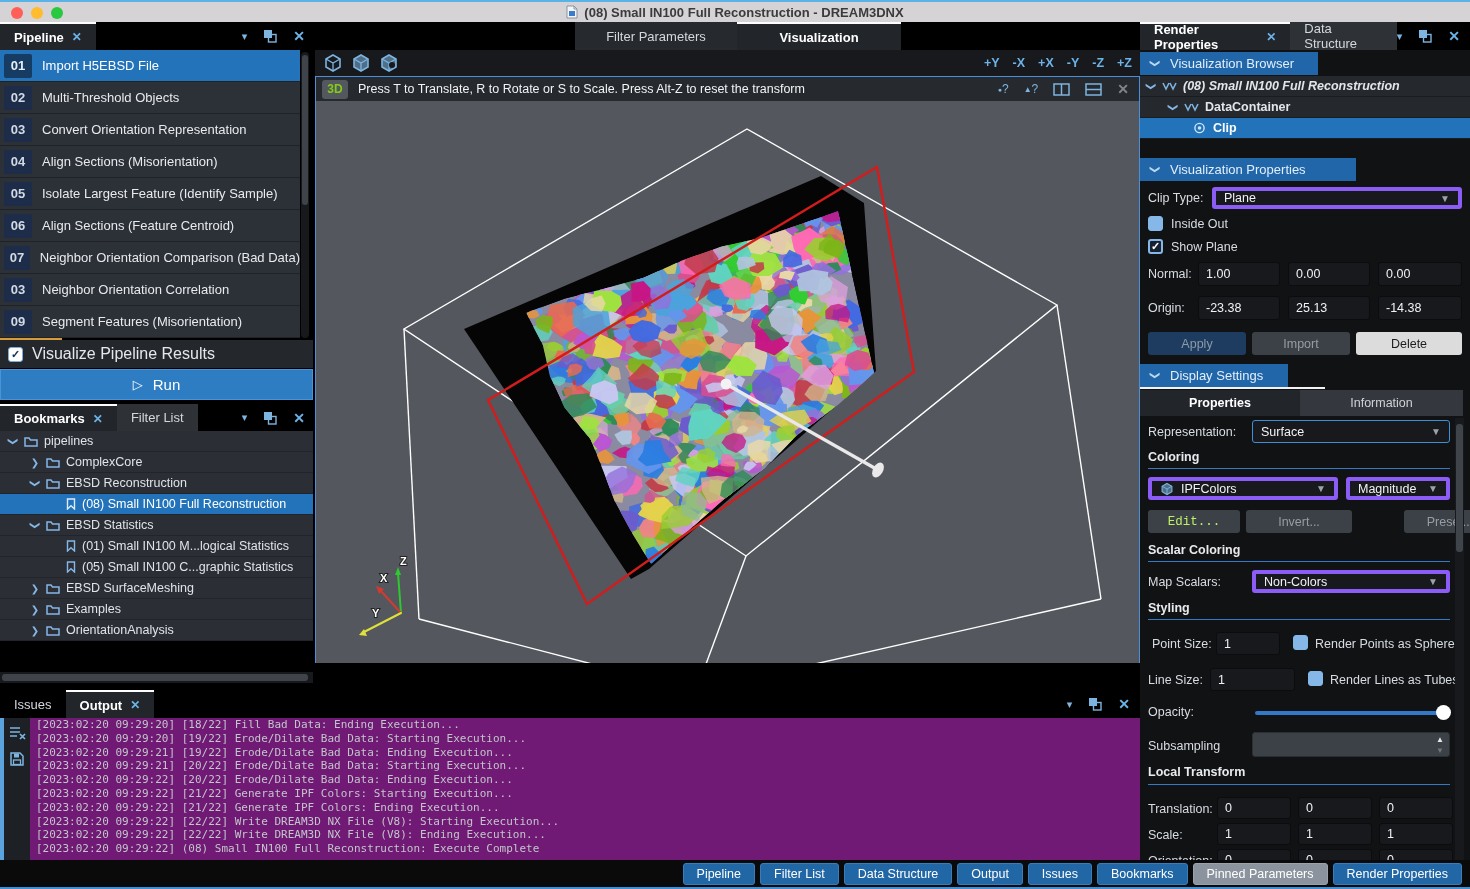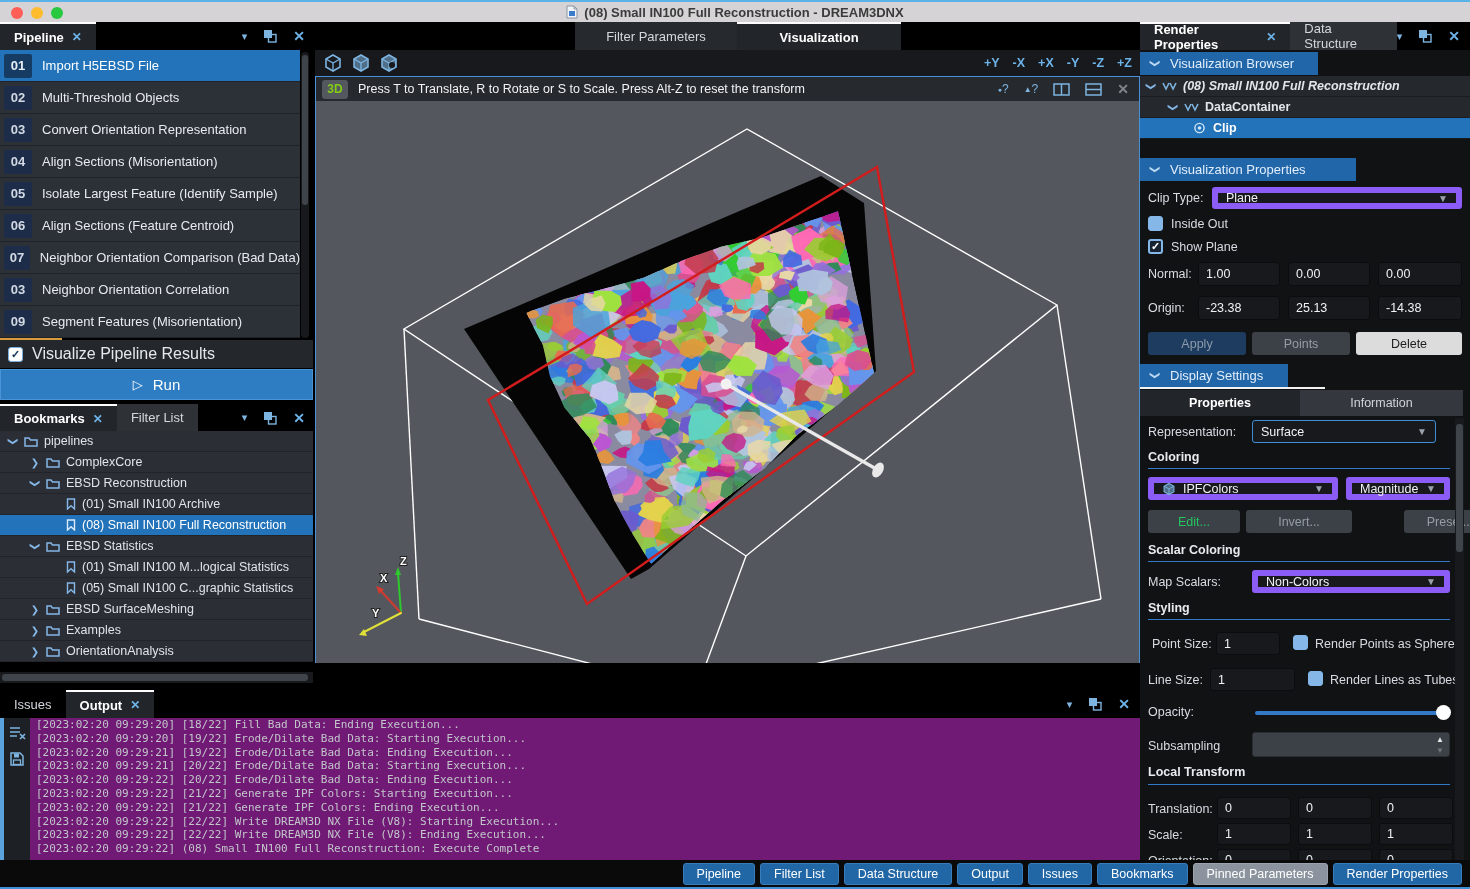--- a/index.html
+++ b/index.html
@@ -81,28 +81,28 @@
 
   
   #right-panel{left:1140px;top:22px;width:330px;height:838px;background:#101214;overflow:hidden;}
   #right-tabbar{position:absolute;left:0;top:0;width:330px;height:28px;}
   .sec-header{position:absolute;height:23px;background:#2066a8;color:#e2eefb;font-size:13px;
               display:flex;align-items:center;gap:8px;padding:0 8px;}
   .sec-header .chev{color:#bcd9f2;}
   .rp-label{position:absolute;font-size:12.5px;color:#d8dce1;}
   .field{position:absolute;background:#17191d;border:1px solid #0b0c0e;border-radius:3px;color:#f0f2f4;
          font-size:12.5px;display:flex;align-items:center;padding:0 7px;}
-  .dropdown{position:absolute;background:#17191d;border:6px solid #8b5cf6;border-radius:3px;color:#f0f2f4;
+  .dropdown{position:absolute;background:#17191d;border:4px solid #8b5cf6;border-radius:3px;color:#f0f2f4;
             font-size:12.5px;display:flex;align-items:center;padding:0 8px;}
   .dropdown .dd-caret{margin-left:auto;color:#9aa2ab;font-size:10px;}
   .dropdown.blue-border{border:1px solid #3f8ed6;}
   .rp-btn{position:absolute;border-radius:3px;font-size:12.5px;display:flex;align-items:center;justify-content:center;}
   .btn-apply{background:#1d3c60;color:#8d9aa9;}
   .btn-grey{background:#3c4047;color:#969da5;}
-  .btn-dim{background:#3c4047;color:#22c55e;}
+  .btn-dim{background:#3c4047;color:#bef264;font-family:Liberation Mono, monospace;}
   .btn-light{background:#dcdcdc;color:#1c1c1c;}
   .sec-label{position:absolute;font-size:12.5px;font-weight:bold;color:#e8ebee;}
   .sec-underline{position:absolute;height:1px;background:#3478c8;}
   .tree-row{position:absolute;left:0;width:330px;height:21px;display:flex;align-items:center;
             background:#25282d;border-bottom:1px solid #1a1d20;font-size:12.5px;color:#e2e6ea;}
   .tree-row.sel{background:#2273b9;color:#fff;font-weight:bold;}
   #rp-scroll{position:absolute;left:315px;top:396px;width:9px;height:442px;background:#17191c;}
   #rp-thumb{position:absolute;left:316px;top:402px;width:7px;height:128px;background:#3f444b;border-radius:3px;}
   .subtab{position:absolute;height:26px;display:flex;align-items:center;justify-content:center;font-size:12.5px;}
   #slider-track{position:absolute;height:4px;background:#3478c8;border-radius:2px;}
@@ -249,28 +249,20 @@
         <span>ComplexCore</span>
       </div>
       <div class="bm-row" style="padding-left: 28px;">
         <span class="chev open">❯</span>
         <span class="bm-icon">
           <svg width="14" height="11" viewBox="0 0 14 11">
             <path d="M1 2h4l1.5 2H13v6H1z" fill="none" stroke="#85b7e8" stroke-width="1.5"></path>
           </svg>
         </span>
         <span>EBSD Reconstruction</span>
-      </div>
-      <div class="bm-row" style="padding-left: 50px;">
-        <span class="bm-icon" style="margin-left: 16px;">
-          <svg width="10" height="12" viewBox="0 0 10 12">
-            <path d="M1.5 1h7v10L5 7.8 1.5 11z" fill="none" stroke="#85b7e8" stroke-width="1.4"></path>
-          </svg>
-        </span>
-        <span>(01) Small IN100 Archive</span>
       </div>
       <div class="bm-row sel" style="padding-left: 50px;">
         <span class="bm-icon" style="margin-left: 16px;">
           <svg width="10" height="12" viewBox="0 0 10 12">
             <path d="M1.5 1h7v10L5 7.8 1.5 11z" fill="none" stroke="#dcebfa" stroke-width="1.4"></path>
           </svg>
         </span>
         <span>(08) Small IN100 Full Reconstruction</span>
       </div>
       <div class="bm-row" style="padding-left: 28px;">
@@ -1079,41 +1071,41 @@
         <span>25.13</span>
       </div>
     <div class="field" style="left:238px;top:274px;width:84px;height:24px;">
         <span>-14.38</span>
       </div>
 
     <div class="rp-btn btn-apply" style="left:8px;top:310px;width:98px;height:23px;">
         <span>Apply</span>
       </div>
     <div class="rp-btn btn-grey" style="left:112px;top:310px;width:98px;height:23px;">
-        <span>Points</span>
+        <span>Import</span>
       </div>
     <div class="rp-btn btn-light" style="left:216px;top:310px;width:106px;height:23px;">
         <span>Delete</span>
       </div>
 
     <div class="sec-header" style="left:0;top:342px;width:148px;">
       <span class="chev open">❯</span>
       <span>Display Settings</span>
     </div>
     <div style="position:absolute;left:0;top:365px;width:185px;height:2px;background:#f2f2f2;"></div>
 
     <div class="subtab" style="left:0;top:368px;width:160px;background:#22262b;color:#fff;font-weight:bold;">
         <span>Properties</span>
       </div>
     <div class="subtab" style="left:160px;top:368px;width:163px;background:#34383e;color:#cfd3d8;">
         <span>Information</span>
       </div>
 
     <span class="rp-label" style="left:8px;top:403px;">Representation:</span>
-    <div class="dropdown blue-border" style="left:112px;top:398px;width:184px;height:23px;">
+    <div class="dropdown blue-border" style="left:112px;top:398px;width:198px;height:23px;">
       <span>Surface</span>
         <span class="dd-caret">▼</span>
     </div>
 
     <span class="sec-label" style="left:8px;top:428px;">Coloring</span>
     <div class="sec-underline" style="left:8px;top:446px;width:302px;"></div>
 
     <div class="dropdown" style="left:8px;top:455px;width:190px;height:23px;gap:7px;">
       <svg width="14" height="14" viewBox="0 0 20 20">
           <path d="M10 2 17 6 17 14 10 18 3 14 3 6z" fill="rgba(125,180,224,.55)" stroke="#7db4e0" stroke-width="1.6"></path>

